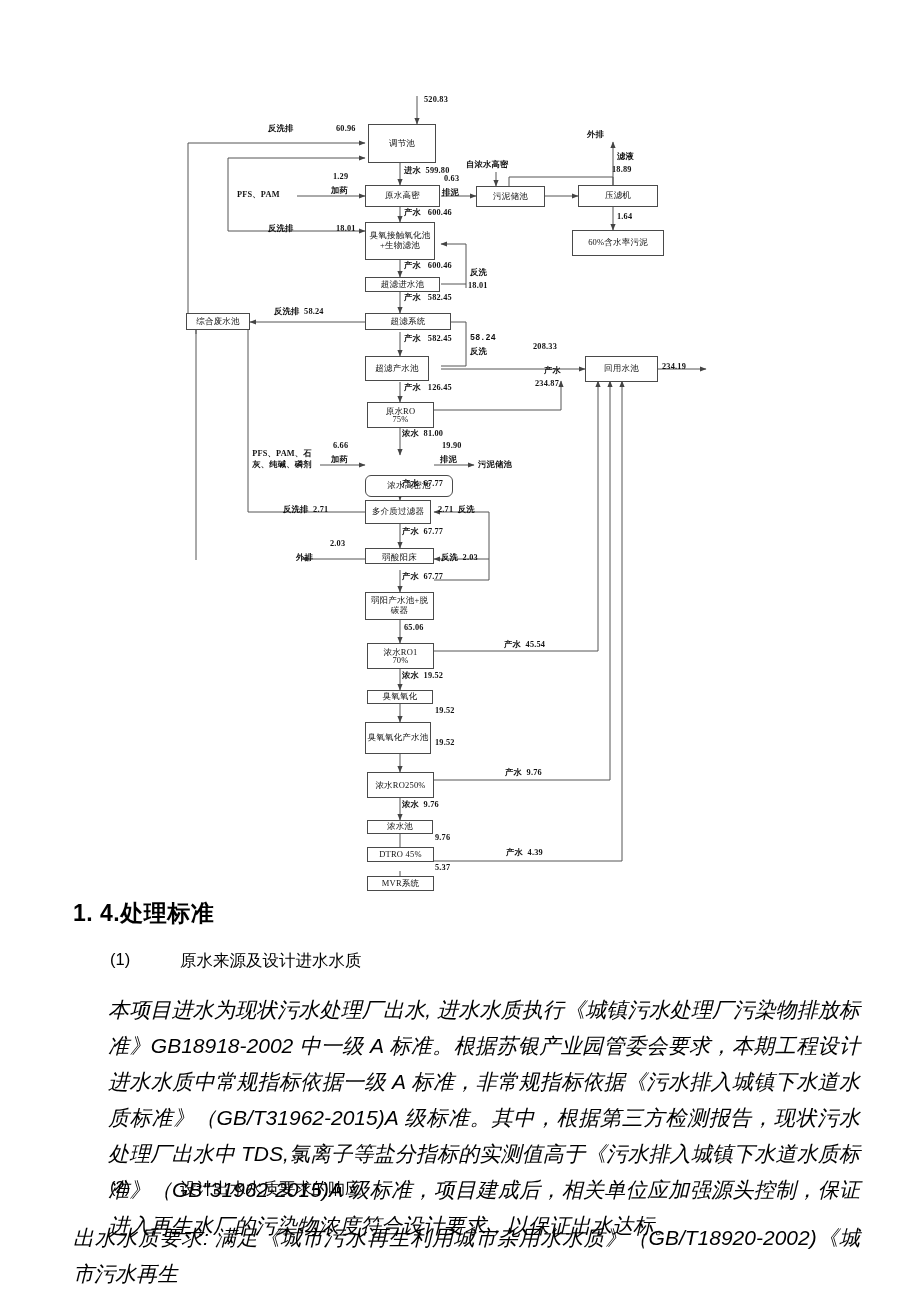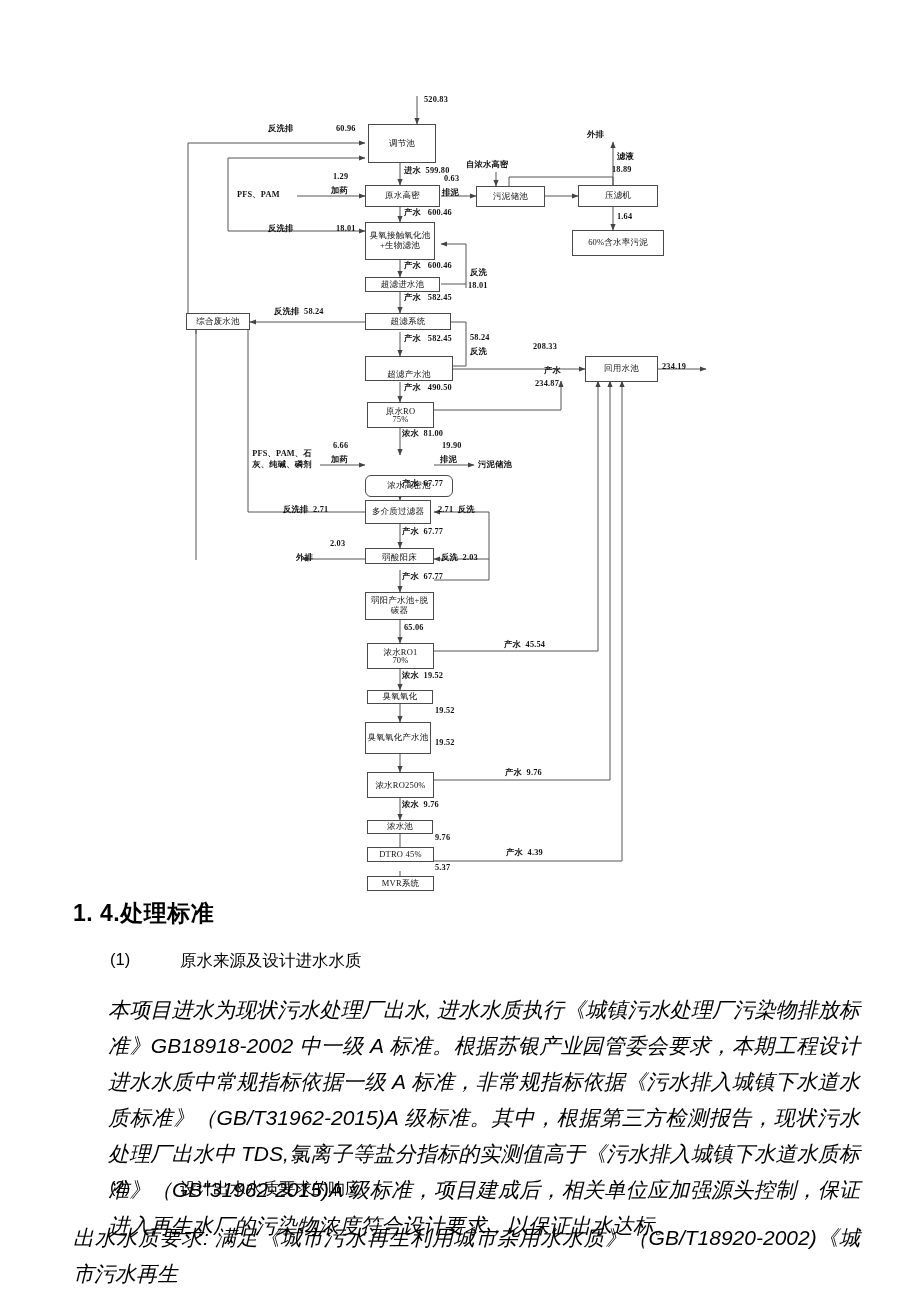--- a/index.html
+++ b/index.html
@@ -218,21 +218,21 @@
     </div>
 
     <div class="fbox" style="left:365px;top:277px;width:75px;height:15px;">
       <span>超滤进水池</span>
     </div>
 
     <div class="fbox" style="left:365px;top:313px;width:86px;height:17px;">
       <span>超滤系统</span>
     </div>
 
-    <div class="fbox" style="left:365px;top:356px;width:88px;height:25px;align-items:flex-end;">
+    <div class="fbox" style="left:365px;top:356px;width:64px;height:25px;">
       <span>超滤产水池</span>
     </div>
 
     <div class="fbox" style="left:186px;top:313px;width:64px;height:17px;">
       <span>综合废水池</span>
     </div>
 
     <div class="fbox" style="left:367px;top:402px;width:67px;height:26px;flex-direction:column;line-height:1.0;">
       <span>原水RO</span>
       <span>75%</span>
@@ -313,29 +313,29 @@
     <div class="flabel" style="left:268px;top:224px;">反洗排</div>
     <div class="flabel" style="left:336px;top:224px;">18.01</div>
 
     <div class="flabel" style="left:404px;top:261px;">产水   600.46</div>
     <div class="flabel" style="left:470px;top:268px;">反洗</div>
     <div class="flabel" style="left:468px;top:281px;">18.01</div>
 
     <div class="flabel" style="left:404px;top:293px;">产水   582.45</div>
     <div class="flabel" style="left:274px;top:307px;">反洗排  58.24</div>
     <div class="flabel" style="left:404px;top:334px;">产水   582.45</div>
-    <div class="flabel" style="left:470px;top:333px;">58.24</div>
+    <div class="flabel" style="left:470px;top:333px;font-family:Liberation Mono, monospace;">58.24</div>
     <div class="flabel" style="left:470px;top:347px;">反洗</div>
 
     <div class="flabel" style="left:533px;top:342px;">208.33</div>
     <div class="flabel" style="left:544px;top:366px;text-align:center;">产水</div>
     <div class="flabel" style="left:535px;top:379px;">234.87</div>
     <div class="flabel" style="left:662px;top:362px;">234.19</div>
 
-    <div class="flabel" style="left:404px;top:383px;">产水   490.50</div>
+    <div class="flabel" style="left:404px;top:383px;">产水   126.45</div>
     <div class="flabel" style="left:402px;top:429px;">浓水  81.00</div>
 
     <div class="flabel" style="left:333px;top:441px;">6.66</div>
     <div class="flabel" style="left:331px;top:455px;">加药</div>
     <div class="flabel multi" style="left:248px;top:448px;width:68px;text-align:center;line-height:1.35;">PFS、PAM、石灰、纯碱、磷剂</div>
 
     <div class="flabel" style="left:442px;top:441px;">19.90</div>
     <div class="flabel" style="left:440px;top:455px;">排泥</div>
 
     <div class="flabel" style="left:402px;top:479px;">产水  67.77</div>

